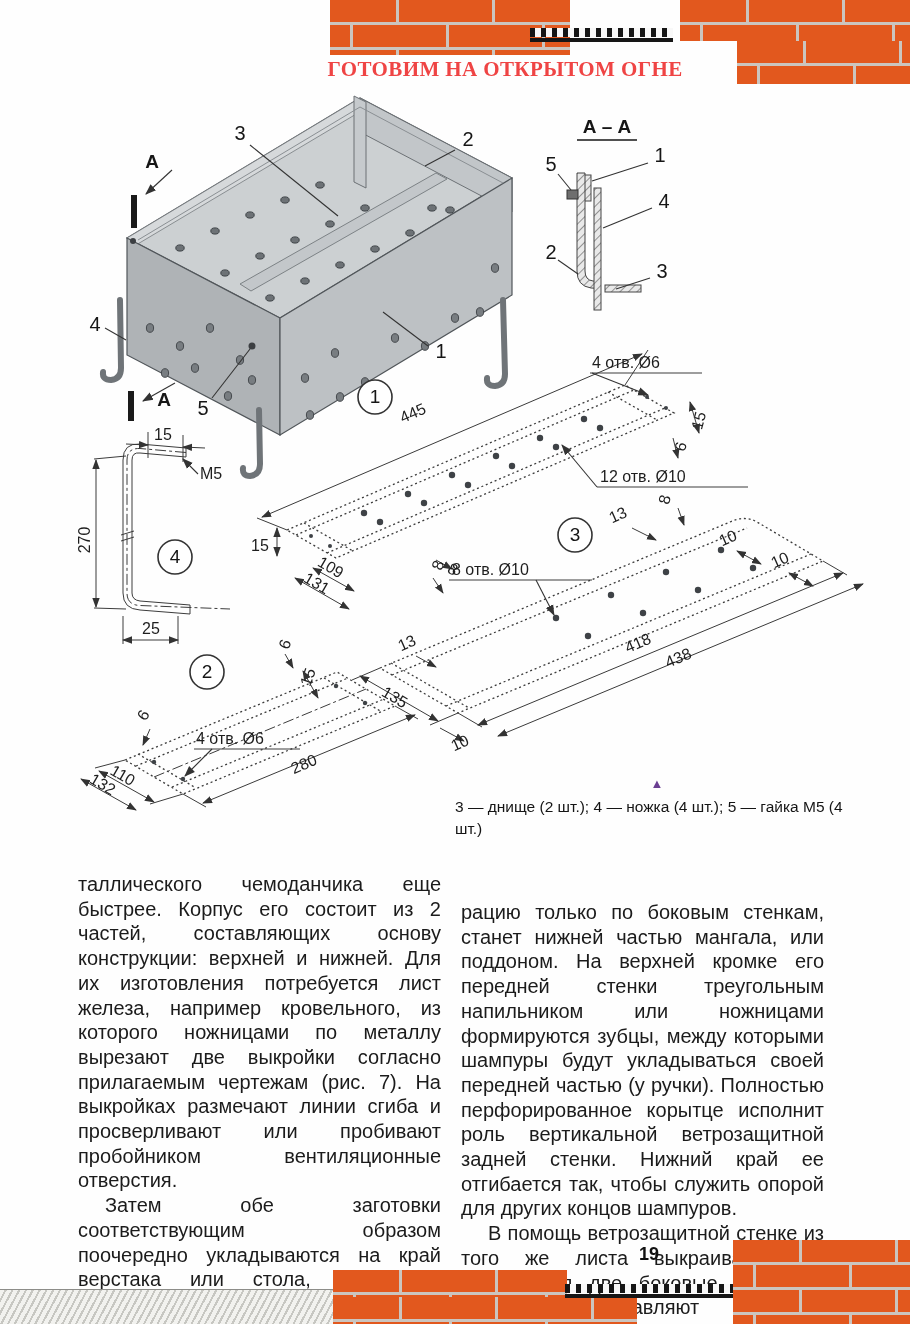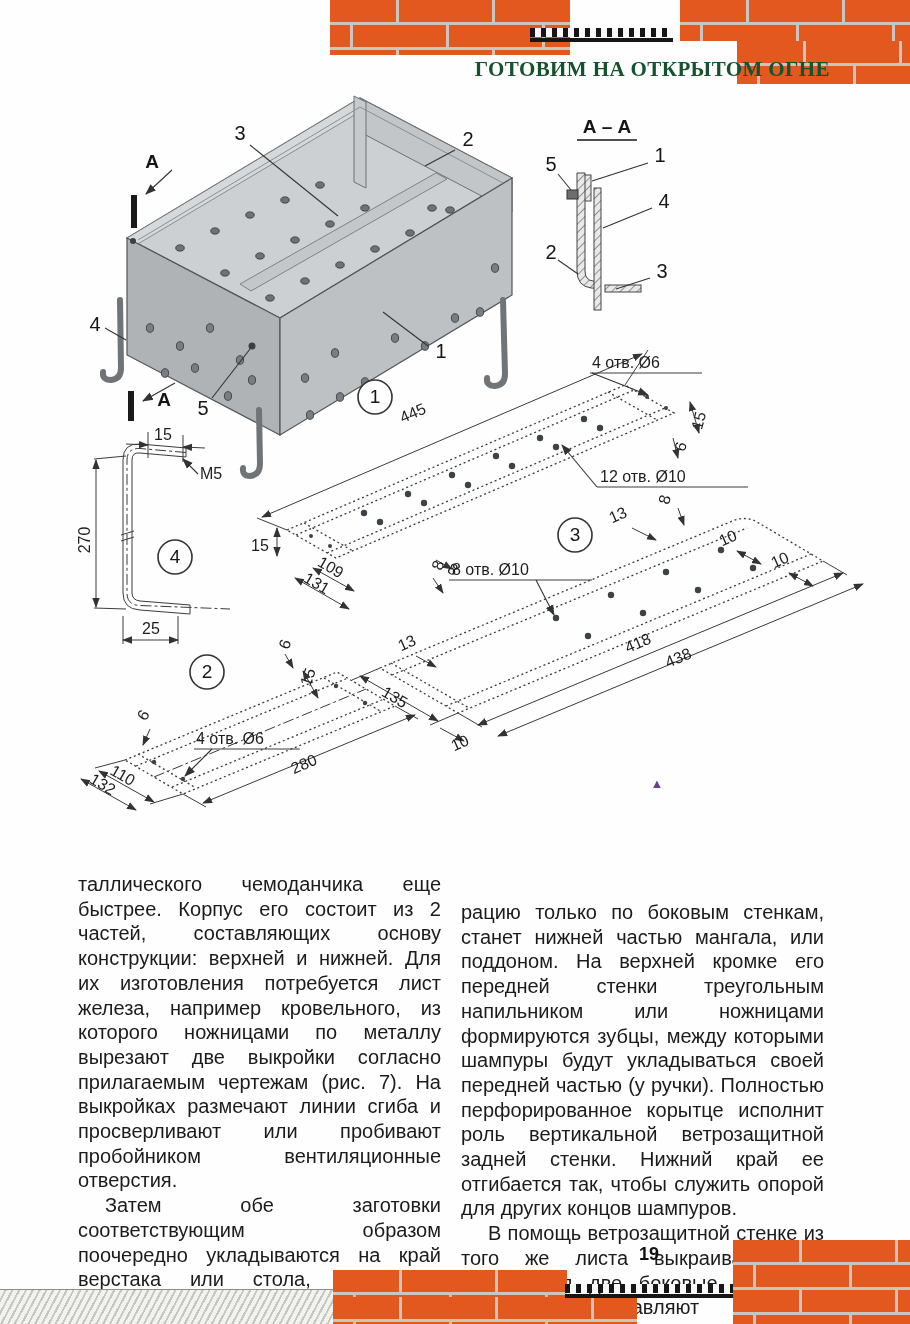--- a/index.html
+++ b/index.html
@@ -7,22 +7,22 @@
         font-family:"Liberation Sans",sans-serif;}
   svg text{font-family:"Liberation Sans",sans-serif;}
   .brick{position:absolute;display:block;}
   .skewer{position:absolute;height:14px;}
   .skewer .teeth{position:absolute;left:0;right:0;top:0;height:9px;
      background:repeating-linear-gradient(90deg,#161616 0 5px,#f8f8f8 5px 11px);}
   .skewer .rail{position:absolute;left:0;right:0;bottom:0;height:4px;background:#161616;}
   .ground{position:absolute;left:0;top:1289px;width:333px;height:35px;
      border-top:1px solid #8d8d89;
      background:repeating-linear-gradient(118deg,#f2f2ef 0 4px,#c7c7c2 4px 6px);}
-  .header-title{position:absolute;top:57px;left:240px;width:590px;text-align:right;
-     font-family:"Liberation Serif",serif;font-weight:bold;font-size:21px;color:#14532d;
+  .header-title{position:absolute;top:57px;left:210px;width:590px;text-align:center;
+     font-family:"Liberation Serif",serif;font-weight:bold;font-size:21px;color:#ef4444;
      letter-spacing:.4px;}
   .caption{position:absolute;left:455px;top:776px;width:404px;color:#111;}
   .caption-title{display:flex;align-items:center;justify-content:center;gap:26px;
      font-style:italic;font-weight:bold;font-size:17px;color:#8a4a9b;margin-bottom:5px;}
   .caption-title .tri{font-style:normal;font-size:13px;color:#6b3f92;}
   .caption-line{font-size:15.5px;line-height:22px;color:#151515;}
   .col{position:absolute;top:872px;width:363px;font-size:20px;line-height:24.7px;
      text-align:justify;color:#1b1b1b;}
   .col p{margin:0;}
   .col p.indent{text-indent:27px;}
@@ -344,20 +344,21 @@
       <text class="dimt" transform="translate(392,614) rotate(30)" text-anchor="middle">135</text>
       <line class="dim" x1="440" y1="640" x2="464" y2="653" marker-end="url(#arr)"></line>
       <text class="dimt" transform="translate(462,660) rotate(-24)" text-anchor="middle">10</text>
     </g>
   </svg>
 
   <div class="caption">
     <div class="caption-title">
       <span class="tri">▲</span>
     </div>
+    <div class="caption-line">3 — днище (2 шт.); 4 — ножка (4 шт.); 5 — гайка М5 (4 шт.)</div>
   </div>
 
   <div class="col col-left">
     <p>таллического чемоданчика еще быстрее. Корпус его состоит из 2 частей, составляющих основу конструкции: верхней и нижней. Для их изготовления потребуется лист железа, например кровельного, из которого ножницами по металлу вырезают две выкройки согласно прилагаемым чертежам (рис. 7). На выкройках размечают линии сгиба и просверливают или пробивают пробойником вентиляционные отверстия.</p>
     <p class="indent">Затем обе заготовки соответствующим образом поочередно укладываются на край верстака или стола, усиленный металлическим уголком, и с помощью молотка сгибаются по намеченным линиям так, чтобы сформировались корытца. То из них, которое имеет перфо-</p>
   </div>
   <div class="col col-right">
     <p>рацию только по боковым стенкам, станет нижней частью мангала, или поддоном. На верхней кромке его передней стенки треугольным напильником или ножницами формируются зубцы, между которыми шампуры будут укладываться своей передней частью (у ручки). Полностью перфорированное корытце исполнит роль вертикальной ветрозащитной задней стенки. Нижний край ее отгибается так, чтобы служить опорой для других концов шампуров.</p>
     <p class="indent">В помощь ветрозащитной стенке из того же листа выкраиваются и вырезаются две боковые заслонки. Они представляют собой прямоугольные пластины, один из верхних углов у которых скруглен. Устанавливаются заслонки без</p>
   </div>

